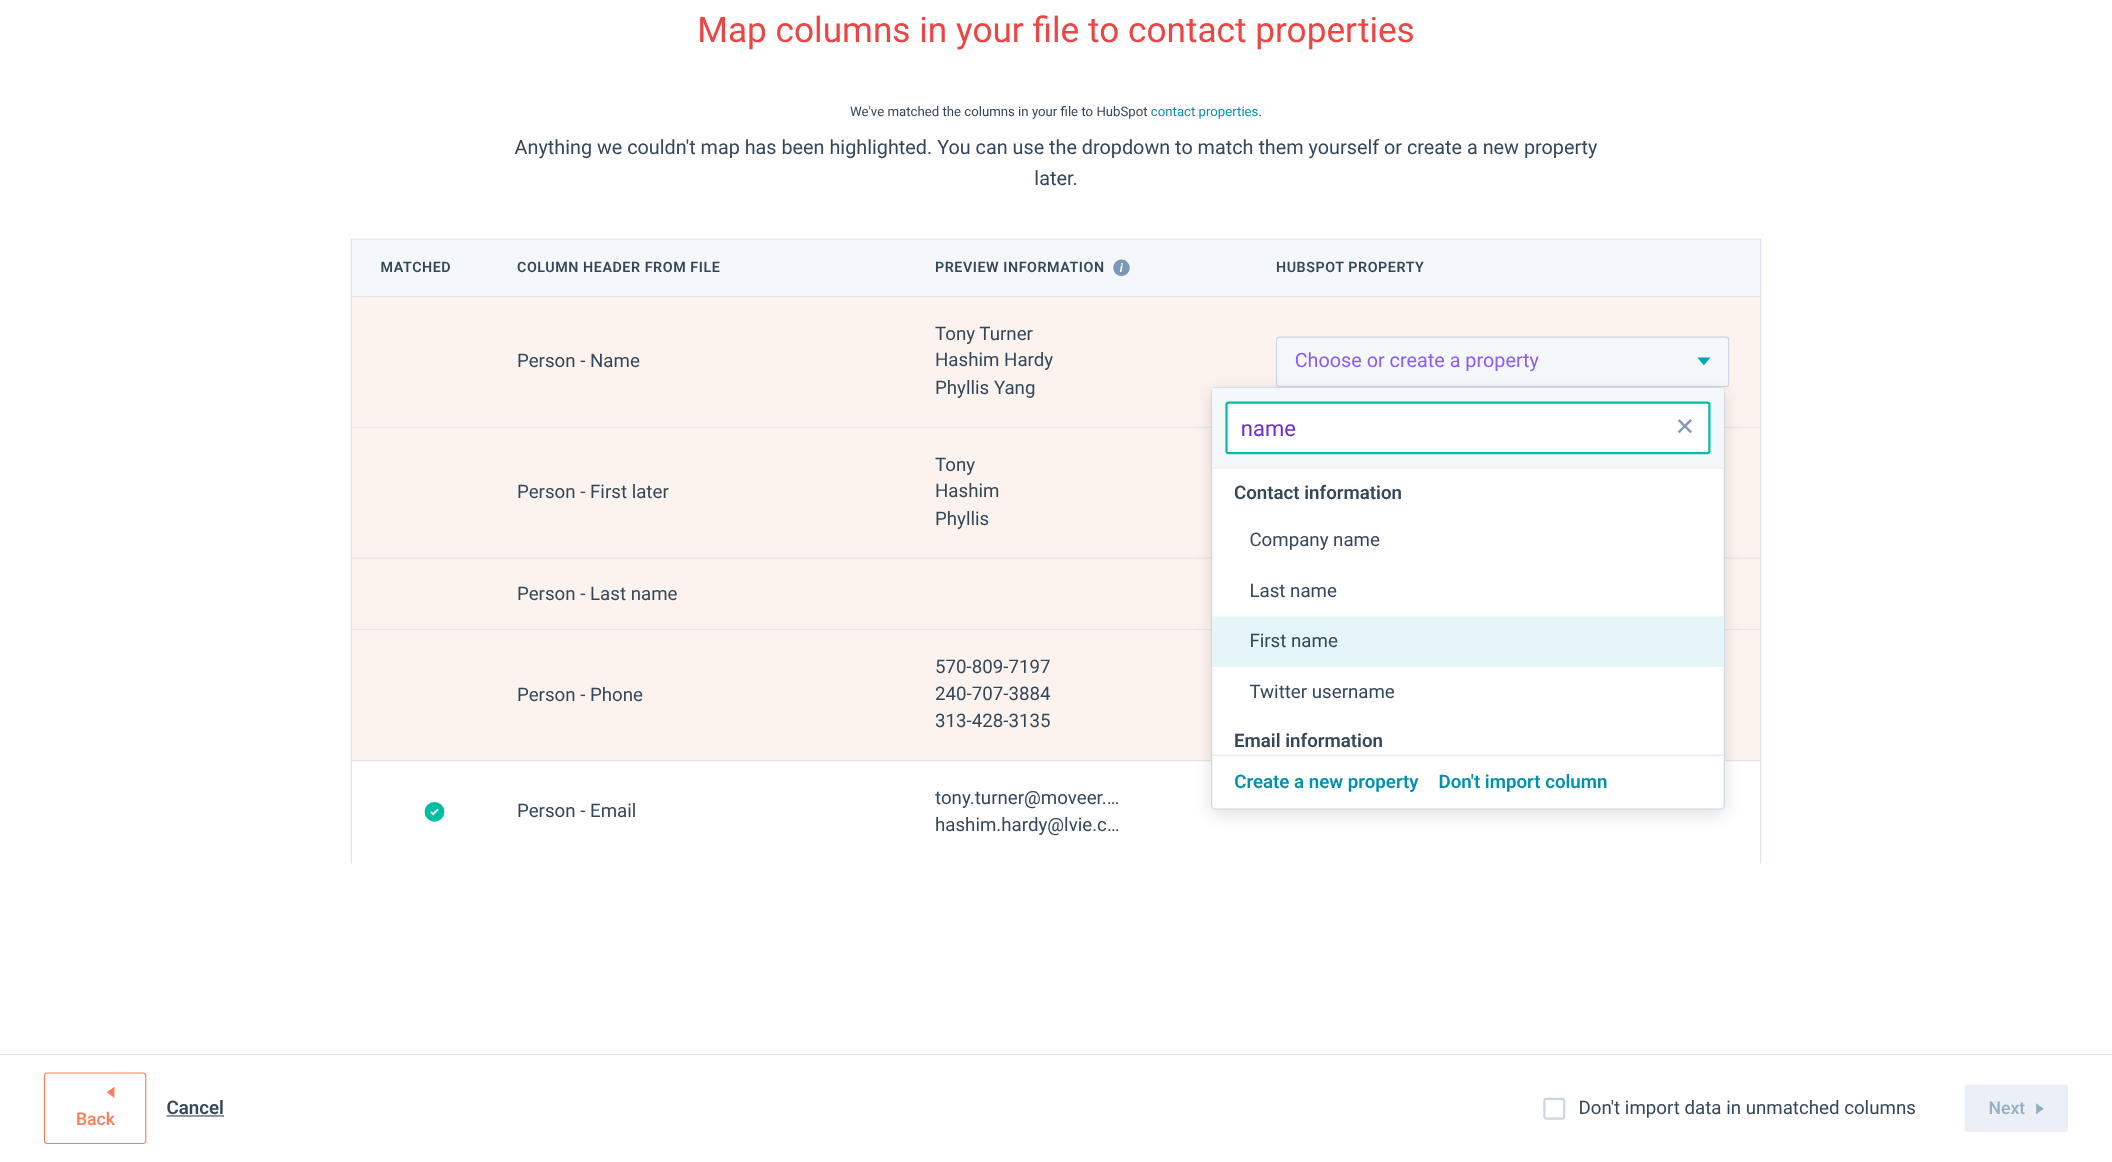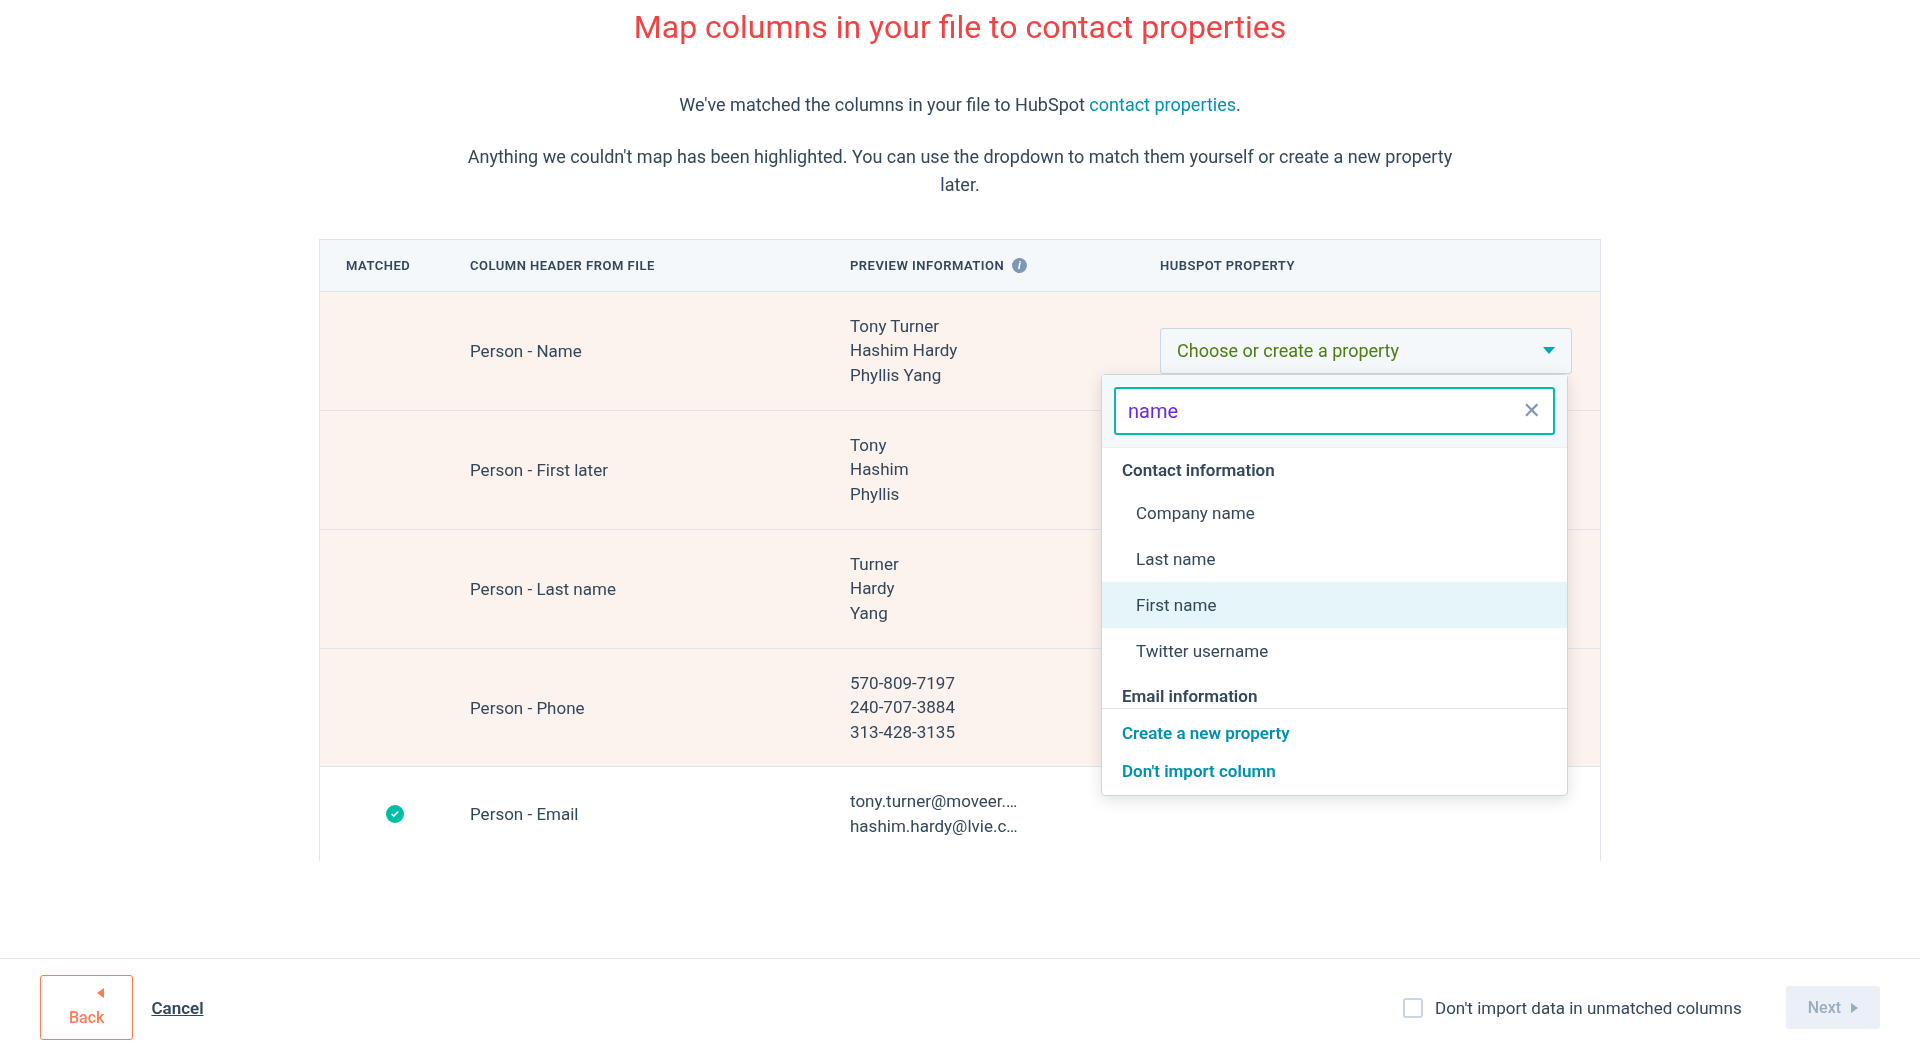--- a/index.html
+++ b/index.html
@@ -22,23 +22,23 @@
       padding: 0 60px 40px;
     }
     .page-title {
       font-size: 32px;
       font-weight: 400;
       color: #ef4444;
       margin-bottom: 48px;
       margin-top: 8px;
     }
     .sub1 {
-      font-size: 18px;
-      color: #33475b;
-      margin-bottom: 28px;
+      font-size: 12px;
+      color: #33475b;
+      margin-bottom: 13px;
       font-weight: 400;
     }
     .sub1 .link {
       color: #0091ae;
     }
     .sub2 {
       font-size: 18px;
       color: #33475b;
       max-width: 1000px;
       margin: 0 auto;
@@ -99,21 +99,21 @@
       width: 100%;
       height: 46px;
       border: 1px solid #cbd6e2;
       background: #f5f8fa;
       border-radius: 3px;
       display: flex;
       align-items: center;
       justify-content: space-between;
       padding: 0 16px;
       font-size: 18px;
-      color: #4d7c0f;
+      color: #8b5cf6;
       cursor: pointer;
     }
     .caret {
       width: 0; height: 0;
       border-left: 6px solid transparent;
       border-right: 6px solid transparent;
       border-top: 7px solid #00a4bd;
     }
     
     .dropdown-panel {
@@ -174,21 +174,20 @@
       cursor: pointer;
       position: relative;
     }
     .option.highlight {
       background: #e5f5f8;
     }
     .footer-actions {
       border-top: 1px solid #dfe3eb;
       padding: 14px 20px;
       display: flex;
-      flex-direction: column;
       gap: 18px;
     }
     .footer-action {
       color: #0091ae;
       font-size: 17px;
       font-weight: 600;
       cursor: pointer;
     }
     
     .bottom-bar {
@@ -330,21 +329,20 @@
     <div class="trow unmatched">
       <div class="matched-cell"></div>
       <div class="header-cell">Person - First later</div>
       <div class="preview-cell">Tony<br>Hashim<br>Phyllis</div>
       <div class="prop-cell"></div>
     </div>
 
     <div class="trow unmatched">
       <div class="matched-cell"></div>
       <div class="header-cell">Person - Last name</div>
-      <div class="preview-cell">Turner<br>Hardy<br>Yang</div>
       <div class="prop-cell"></div>
     </div>
 
     <div class="trow unmatched">
       <div class="matched-cell"></div>
       <div class="header-cell">Person - Phone</div>
       <div class="preview-cell">570-809-7197<br>240-707-3884<br>313-428-3135</div>
       <div class="prop-cell"></div>
     </div>
 

